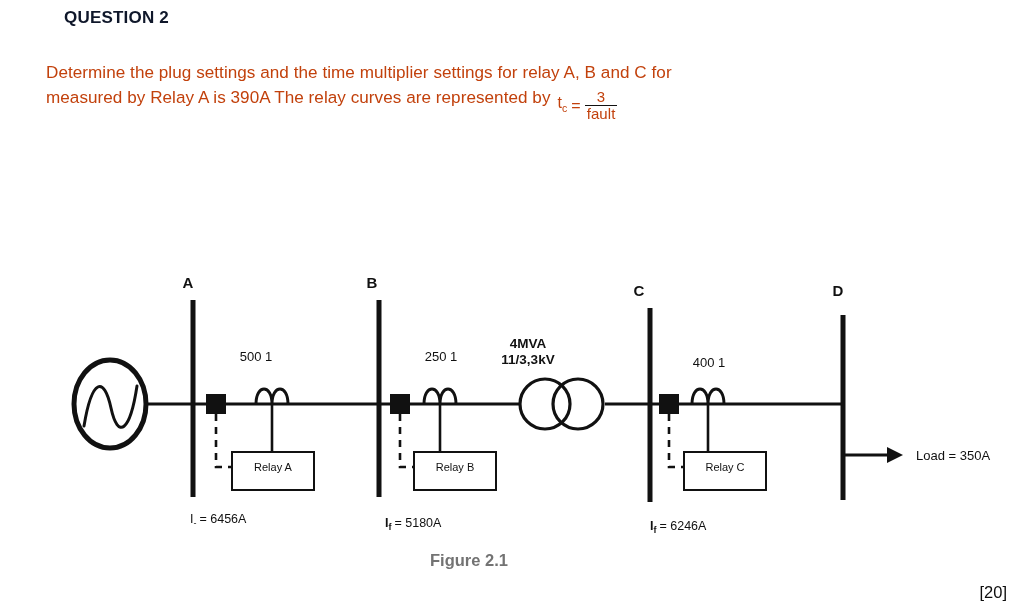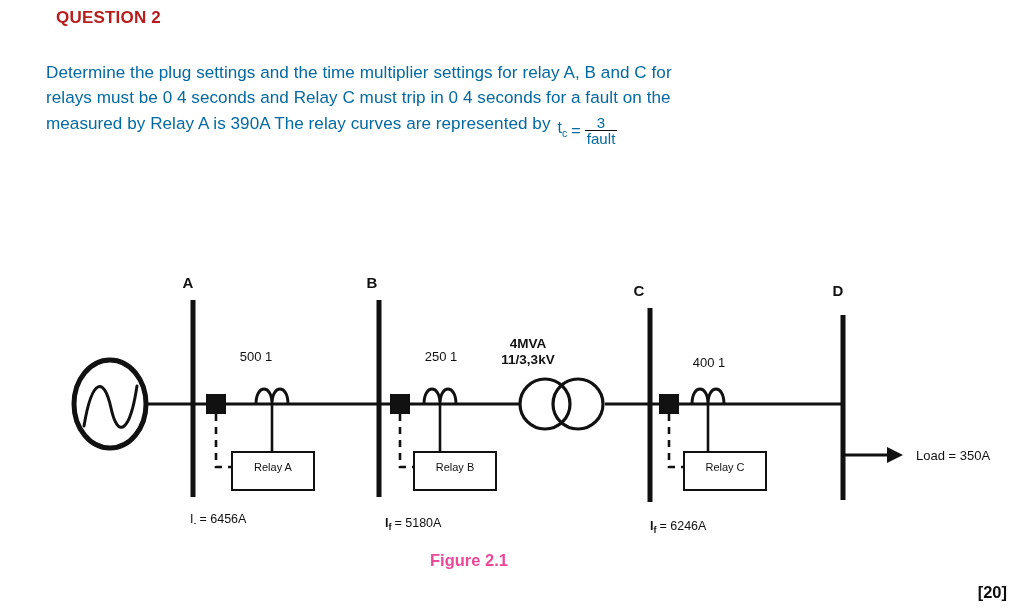--- a/index.html
+++ b/index.html
@@ -14,37 +14,37 @@
     position: relative;
     overflow: hidden;
     font-family: "Liberation Sans", sans-serif;
     color: #111111;
     -webkit-font-smoothing: antialiased;
   }
 
   
   #question-heading {
     position: absolute;
-    left: 56px;
+    left: 64px;
     top: 8px;
     font-size: 17px;
     font-weight: bold;
     letter-spacing: 0.2px;
-    color: #b91c1c;
+    color: #0f172a;
   }
 
   
   #question-body {
     position: absolute;
     left: 46px;
     top: 60px;
     width: 712px;
     font-size: 17.1px;
     line-height: 25.4px;
-    color: #0369a1;
+    color: #c2410c;
     text-align: left;
     letter-spacing: 0.05px;
   }
   #question-body .line {
     white-space: nowrap;
     height: 25.4px;
   }
   #question-body .line.last {
     display: flex;
     align-items: flex-start;
@@ -109,39 +109,38 @@
 
   
   #figure-caption {
     position: absolute;
     left: 0;
     top: 551px;
     width: 938px;
     text-align: center;
     font-size: 16.5px;
     font-weight: bold;
-    color: #ec4899;
+    color: #737373;
   }
   #marks-allocation {
     position: absolute;
     right: 17px;
     top: 583px;
     font-size: 16.5px;
-    font-weight: bold;
+    font-weight: normal;
     color: #0d0d0d;
   }
 </style>
 </head>
 <body>
 
 <div id="question-heading">QUESTION 2</div>
 
 <div id="question-body">
   <div class="line">Determine the plug settings and the time multiplier settings for relay A, B and C for</div>
-  <div class="line">relays must be 0 4 seconds and Relay C must trip in 0 4 seconds for a fault on the</div>
   <div class="line last">
     <span>measured by Relay A is 390A  The relay curves are represented by</span>
     <span class="formula">
       <span class="lhs"><span>t</span><sub>c</sub></span>
       <span class="eq">=</span>
       <span class="frac">
         <span class="num">3</span>
         <span class="bar"></span>
         <span class="den">fault</span>
       </span>

